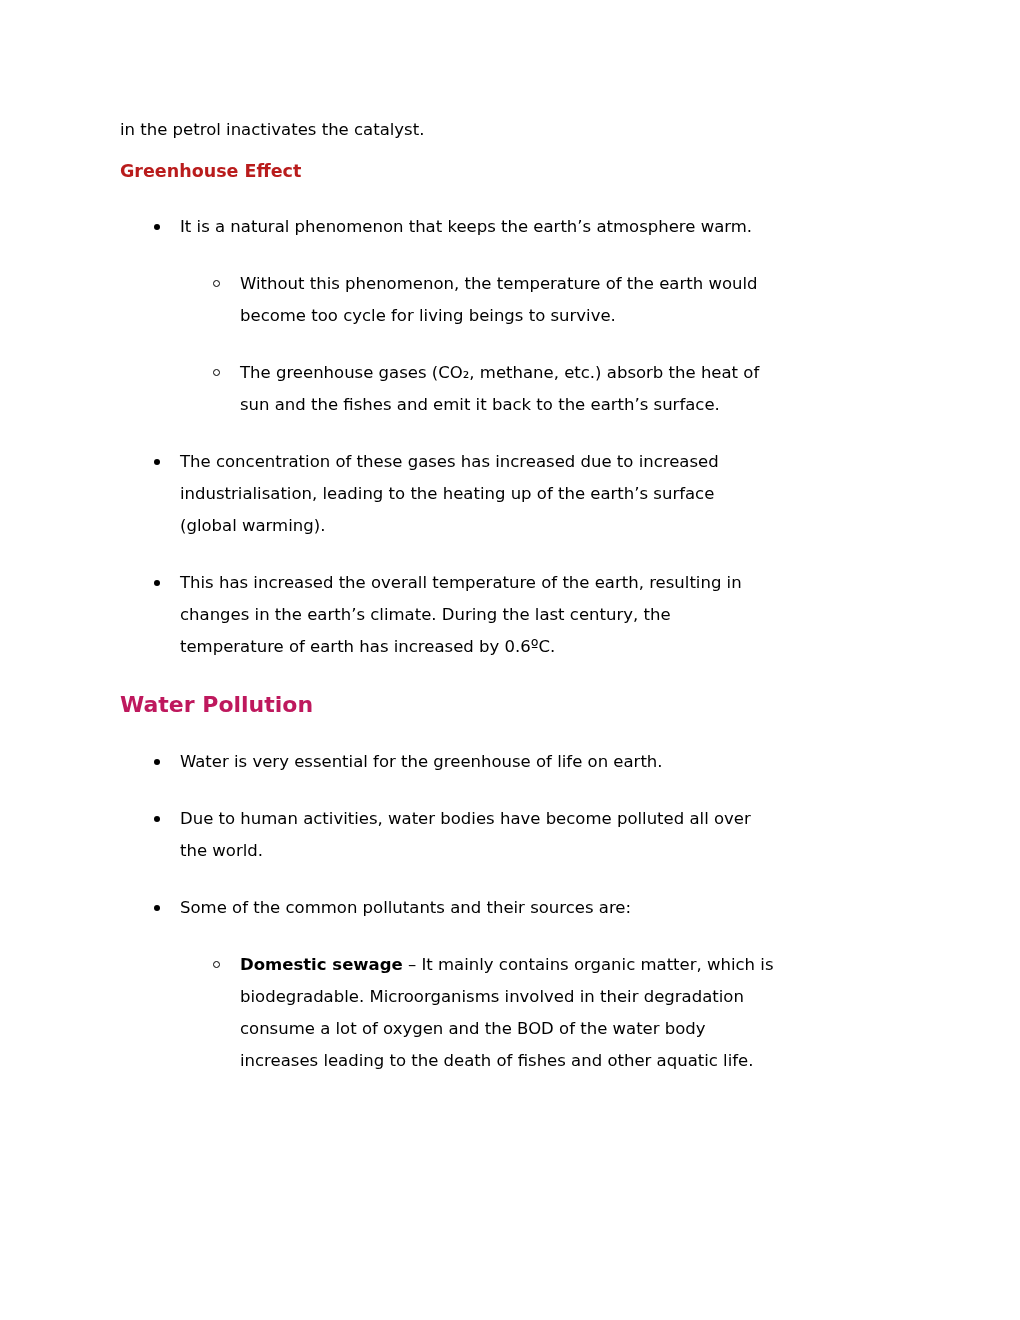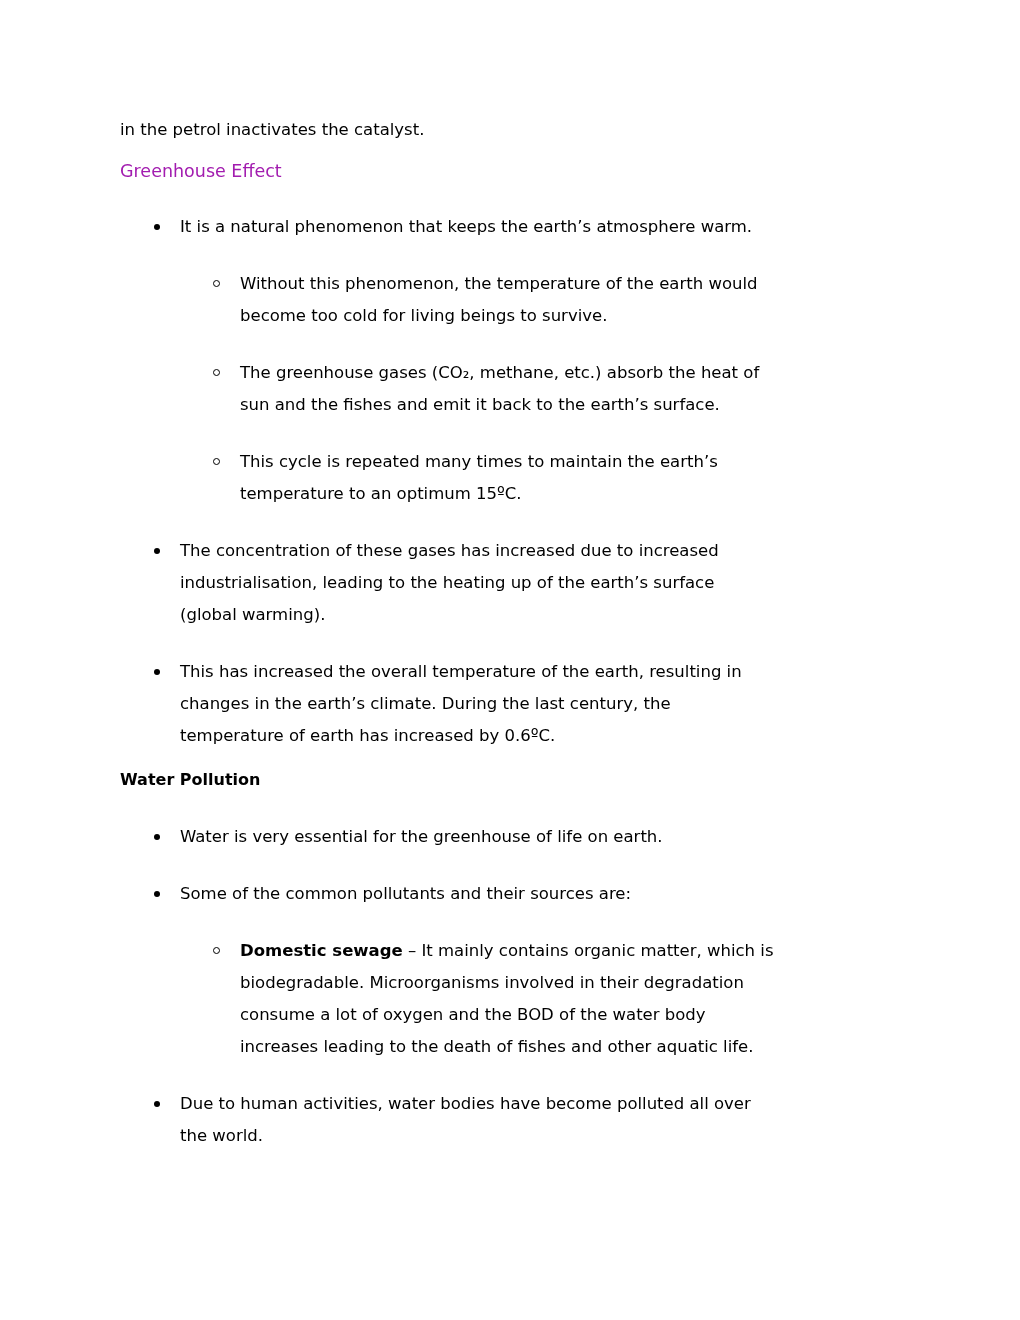--- a/index.html
+++ b/index.html
@@ -23,29 +23,29 @@
   }
   .intro {
     margin: 0;
     font-size: 16.5px;
     line-height: 32px;
   }
   .h-black {
     margin: 10px 0 0 0;
     font-size: 17.5px;
     line-height: 30px;
-    font-weight: normal;
-    color: #a21caf;
+    font-weight: bold;
+    color: #b91c1c;
   }
   .h-blue {
-    margin: 12px 0 14px 0;
-    font-size: 16px;
+    margin: 26px 0 14px 0;
+    font-size: 22px;
     line-height: 32px;
     font-weight: bold;
-    color: #000000;
+    color: #be185d;
   }
   ul.l1 {
     list-style: none;
     margin: 20px 0 0 0;
     padding: 0 0 0 60px;
   }
   ul.l1.tight {
     margin-top: 0;
   }
   ul.l2 {
@@ -93,44 +93,42 @@
 <div class="page">
 
   <p class="intro"><span class="t">in the petrol inactivates the catalyst.</span></p>
 
   <h3 class="h-black">Greenhouse Effect</h3>
 
   <ul class="l1">
     <li><span class="t">It is a natural phenomenon that keeps the earth’s atmosphere warm.</span>
       <ul class="l2">
         <li><span class="t">Without this phenomenon, the temperature of the earth would
-become too cold for living beings to survive.</span></li>
+become too cycle for living beings to survive.</span></li>
         <li><span class="t">The greenhouse gases (CO₂, methane, etc.) absorb the heat of
 sun and the fishes and emit it back to the earth’s surface.</span></li>
-        <li><span class="t">This cycle is repeated many times to maintain the earth’s
-temperature to an optimum 15ºC.</span></li>
       </ul>
     </li>
     <li><span class="t">The concentration of these gases has increased due to increased
 industrialisation, leading to the heating up of the earth’s surface
 (global warming).</span></li>
     <li><span class="t">This has increased the overall temperature of the earth, resulting in
 changes in the earth’s climate. During the last century, the
 temperature of earth has increased by 0.6ºC.</span></li>
   </ul>
 
   <h2 class="h-blue">Water Pollution</h2>
 
   <ul class="l1 tight">
     <li><span class="t">Water is very essential for the greenhouse of life on earth.</span></li>
+    <li><span class="t">Due to human activities, water bodies have become polluted all over
+the world.</span></li>
     <li><span class="t">Some of the common pollutants and their sources are:</span>
       <ul class="l2">
         <li><span class="b">Domestic sewage</span><span class="t"> – It mainly contains organic matter, which is
 biodegradable. Microorganisms involved in their degradation
 consume a lot of oxygen and the BOD of the water body
 increases leading to the death of fishes and other aquatic life.</span></li>
       </ul>
     </li>
-    <li><span class="t">Due to human activities, water bodies have become polluted all over
-the world.</span></li>
   </ul>
 
 </div>
 
 </body></html>

